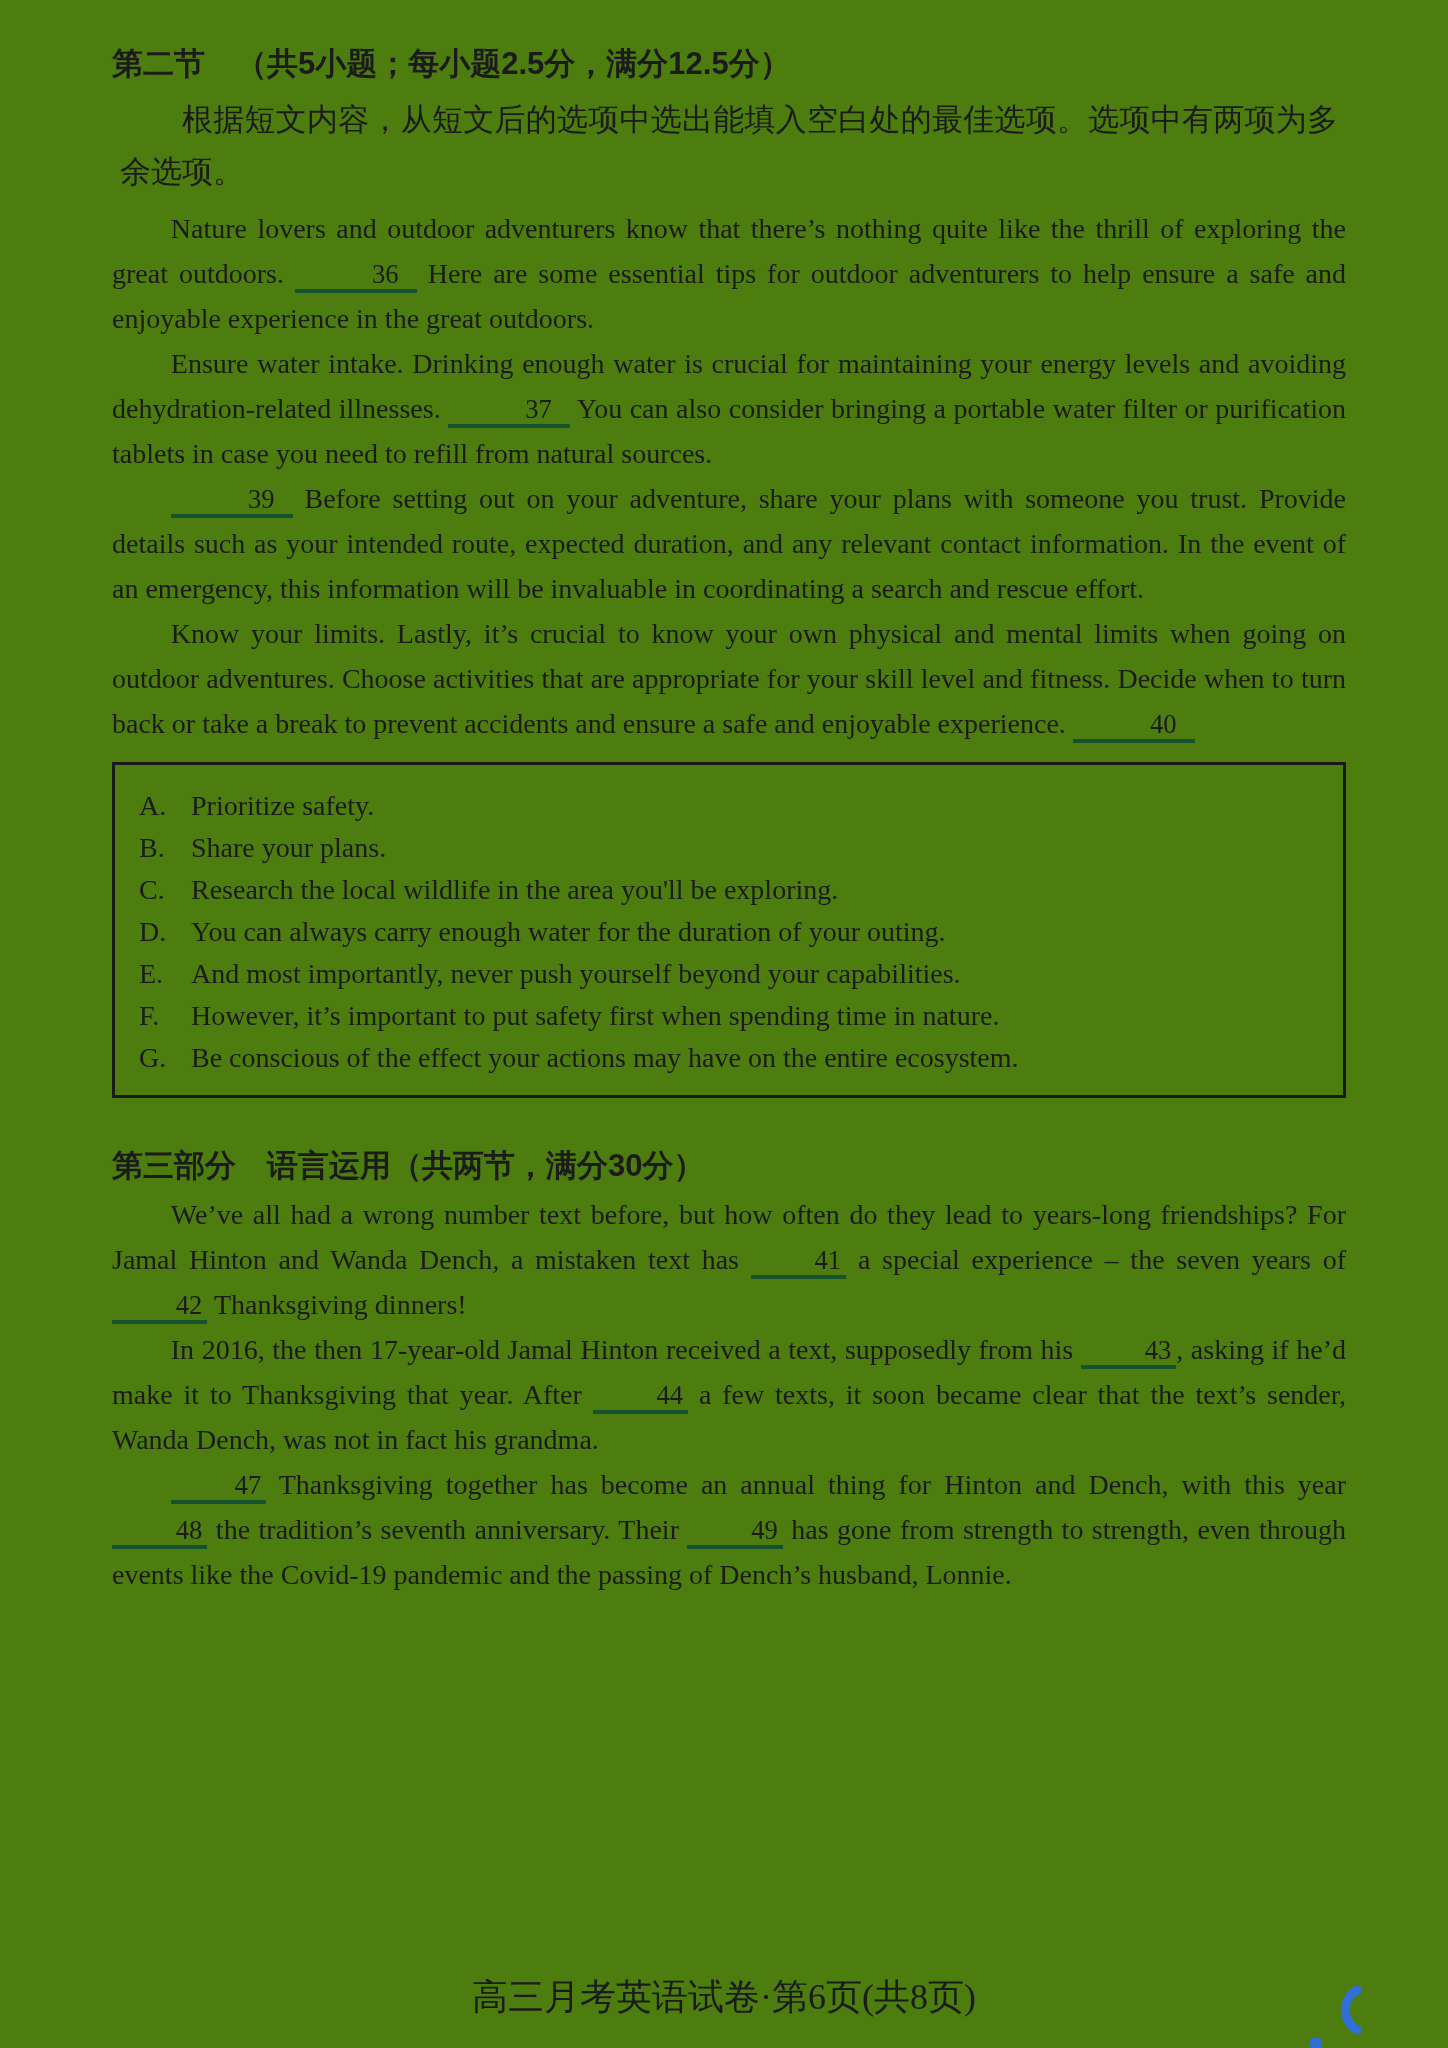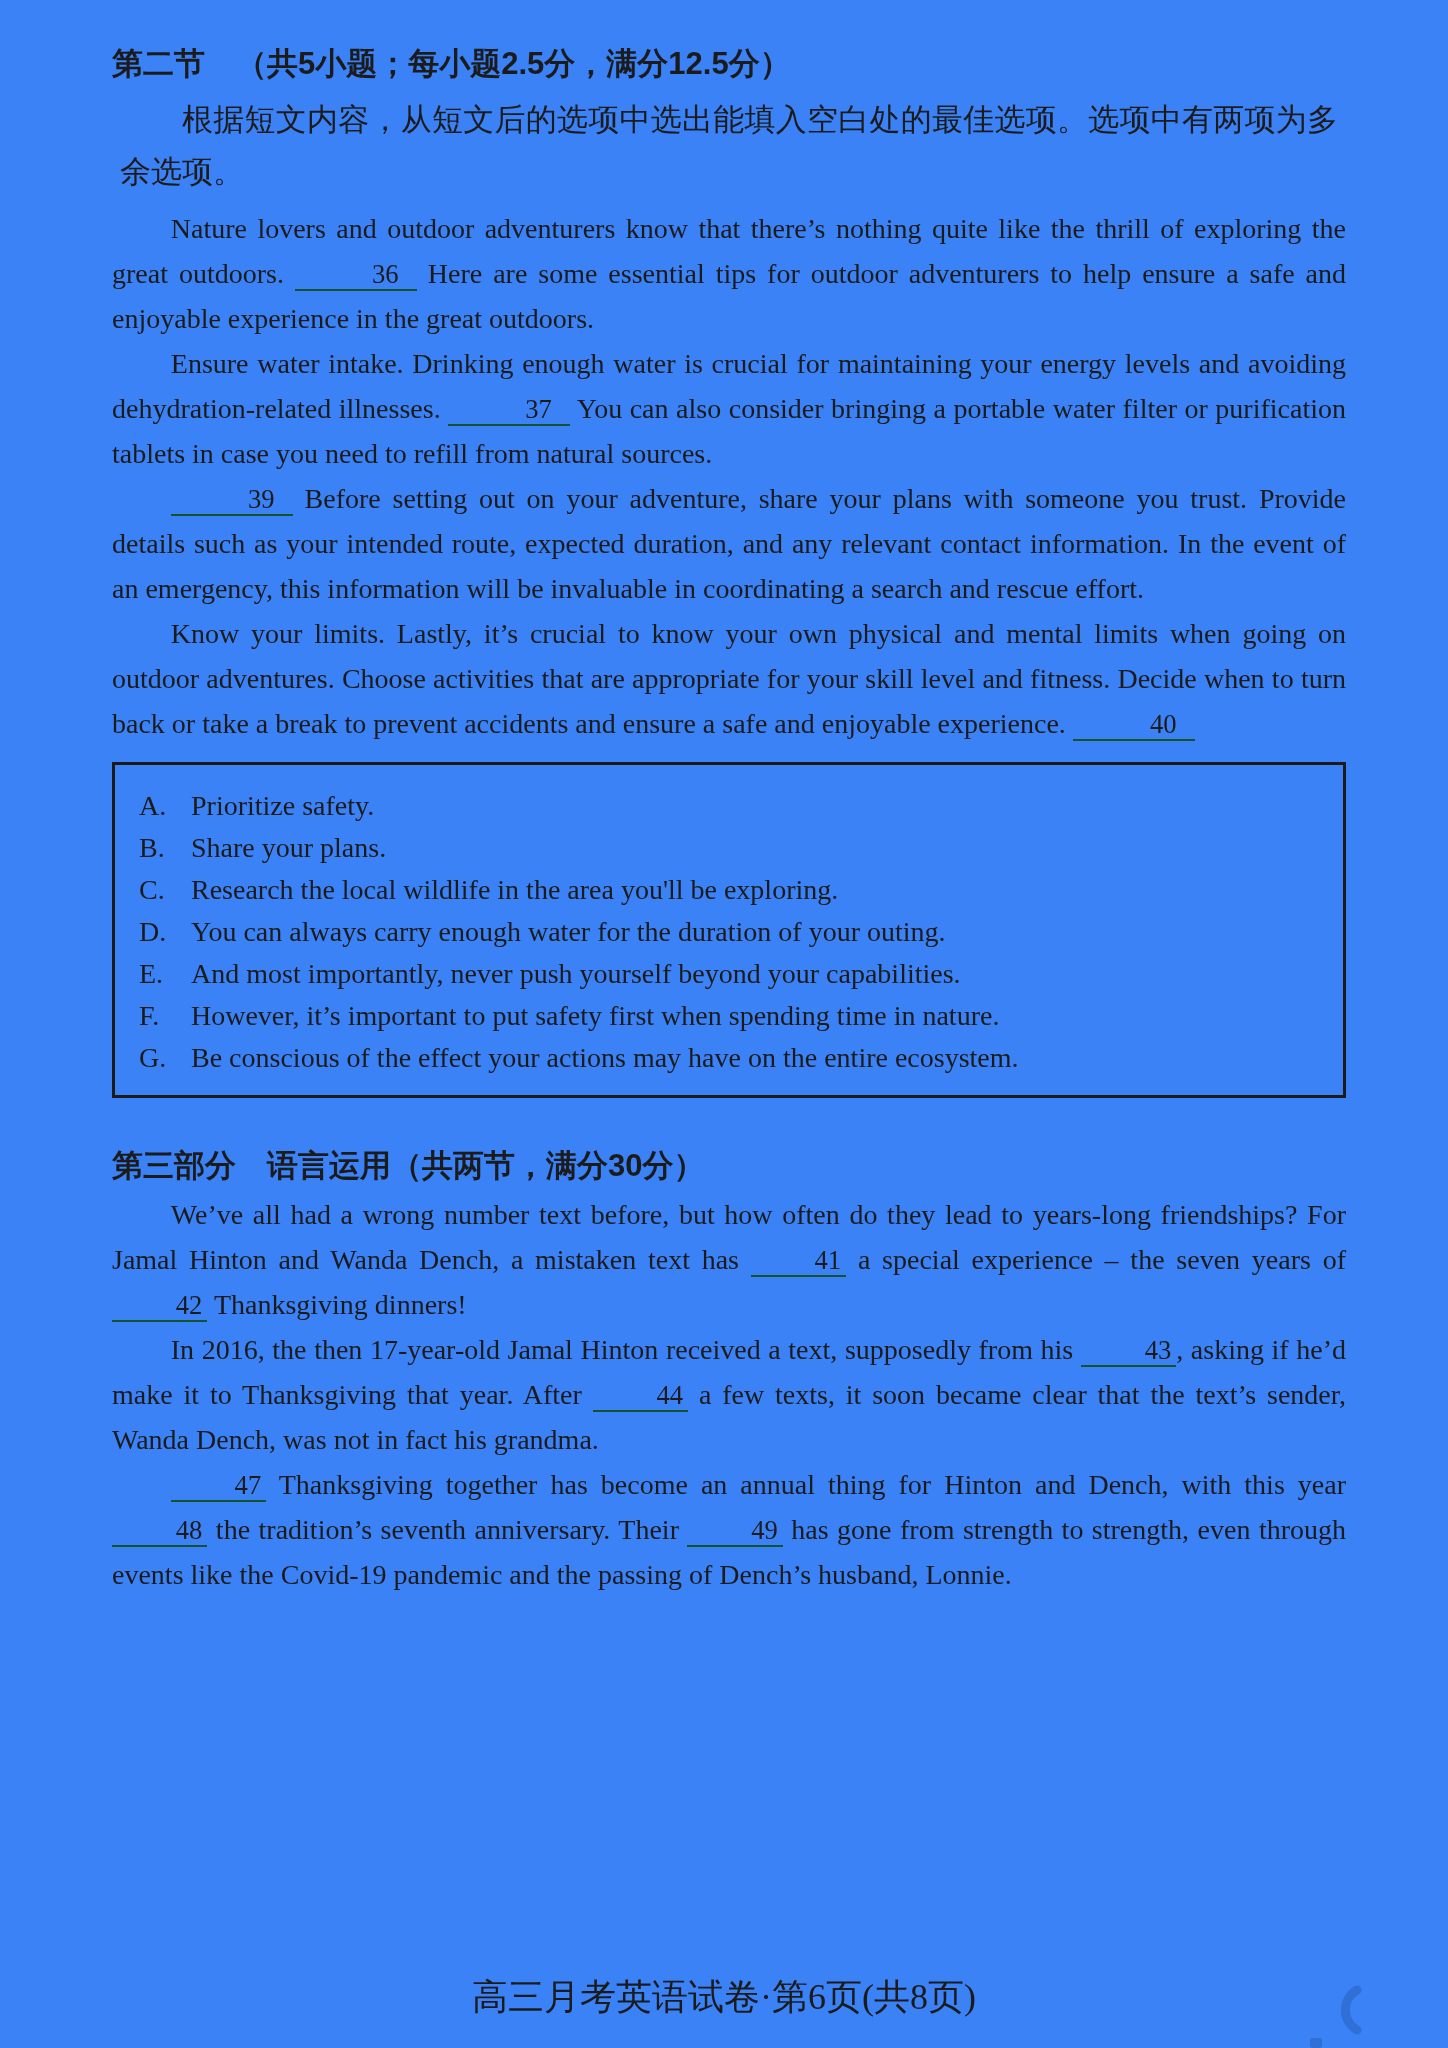--- a/index.html
+++ b/index.html
@@ -1,39 +1,39 @@
 <!DOCTYPE html>
 <html><head>
 <meta charset="utf-8">
 <style>
   html,body{margin:0;padding:0;background:#e8e8e8;}
   .page{
     position:relative;
     width:1448px;height:2048px;
-    background:#3b82f6;
+    background:#4d7c0f;
     font-family:"Liberation Serif","DejaVu Serif",serif;
     color:#1b1b1b;
     overflow:hidden;
   }
   .content{position:absolute;left:112px;top:42px;width:1234px;}
   .cn-head{
     font-family:"Liberation Sans","DejaVu Sans",sans-serif;
     font-weight:bold;font-size:31px;line-height:44px;margin:0;
   }
   .cn-instr{
     font-size:31px;line-height:52px;margin:8px;
     text-align:justify;text-indent:2em;
   }
   .para{
     font-size:28px;line-height:45px;margin:0;
     text-align:justify;text-indent:2.1em;
   }
   .blank{
     display:inline-block;min-width:112px;text-align:center;
-    border-bottom:2px solid #14532d;
+    border-bottom:4px solid #14532d;
     padding:0 5px;line-height:1.05;font-size:0.95em;
   }
   .p3 .blank{min-width:66px;}
   .options-box{
     border:3px solid #1a1a1a;
     margin:16px 0 0 0;
     padding:20px 18px 16px 24px;
   }
   .option-row{
     display:flex;align-items:baseline;

